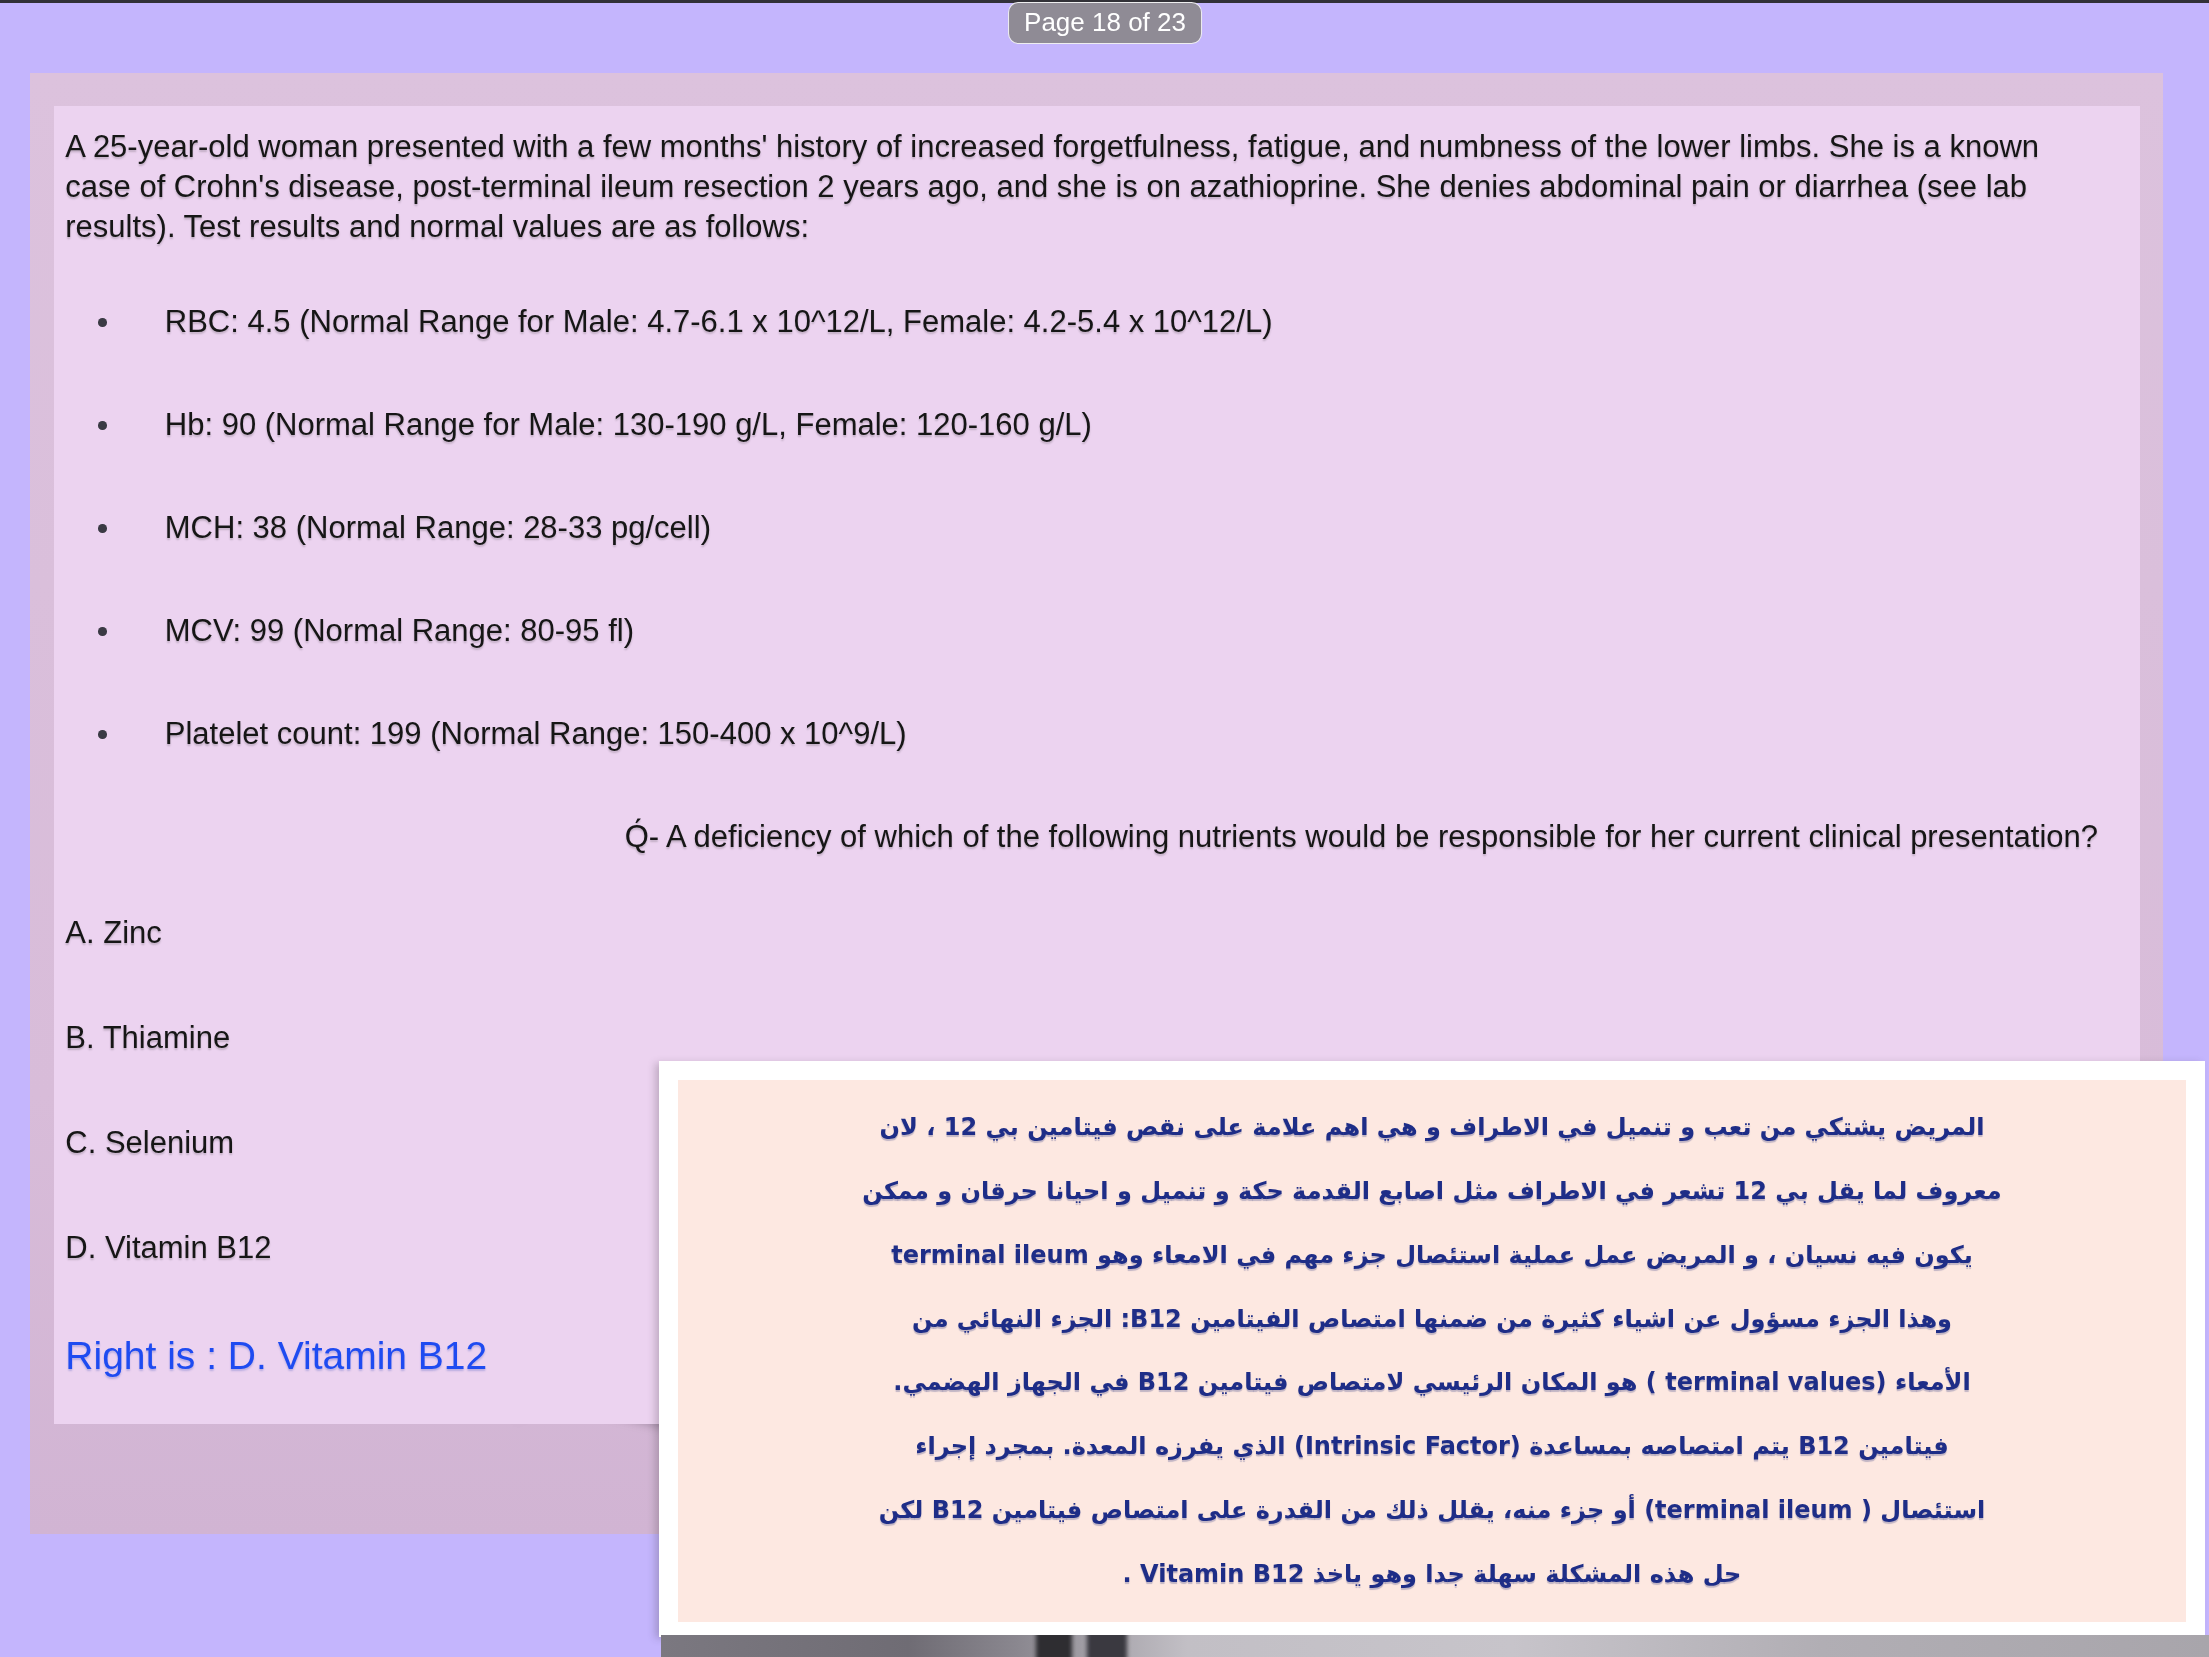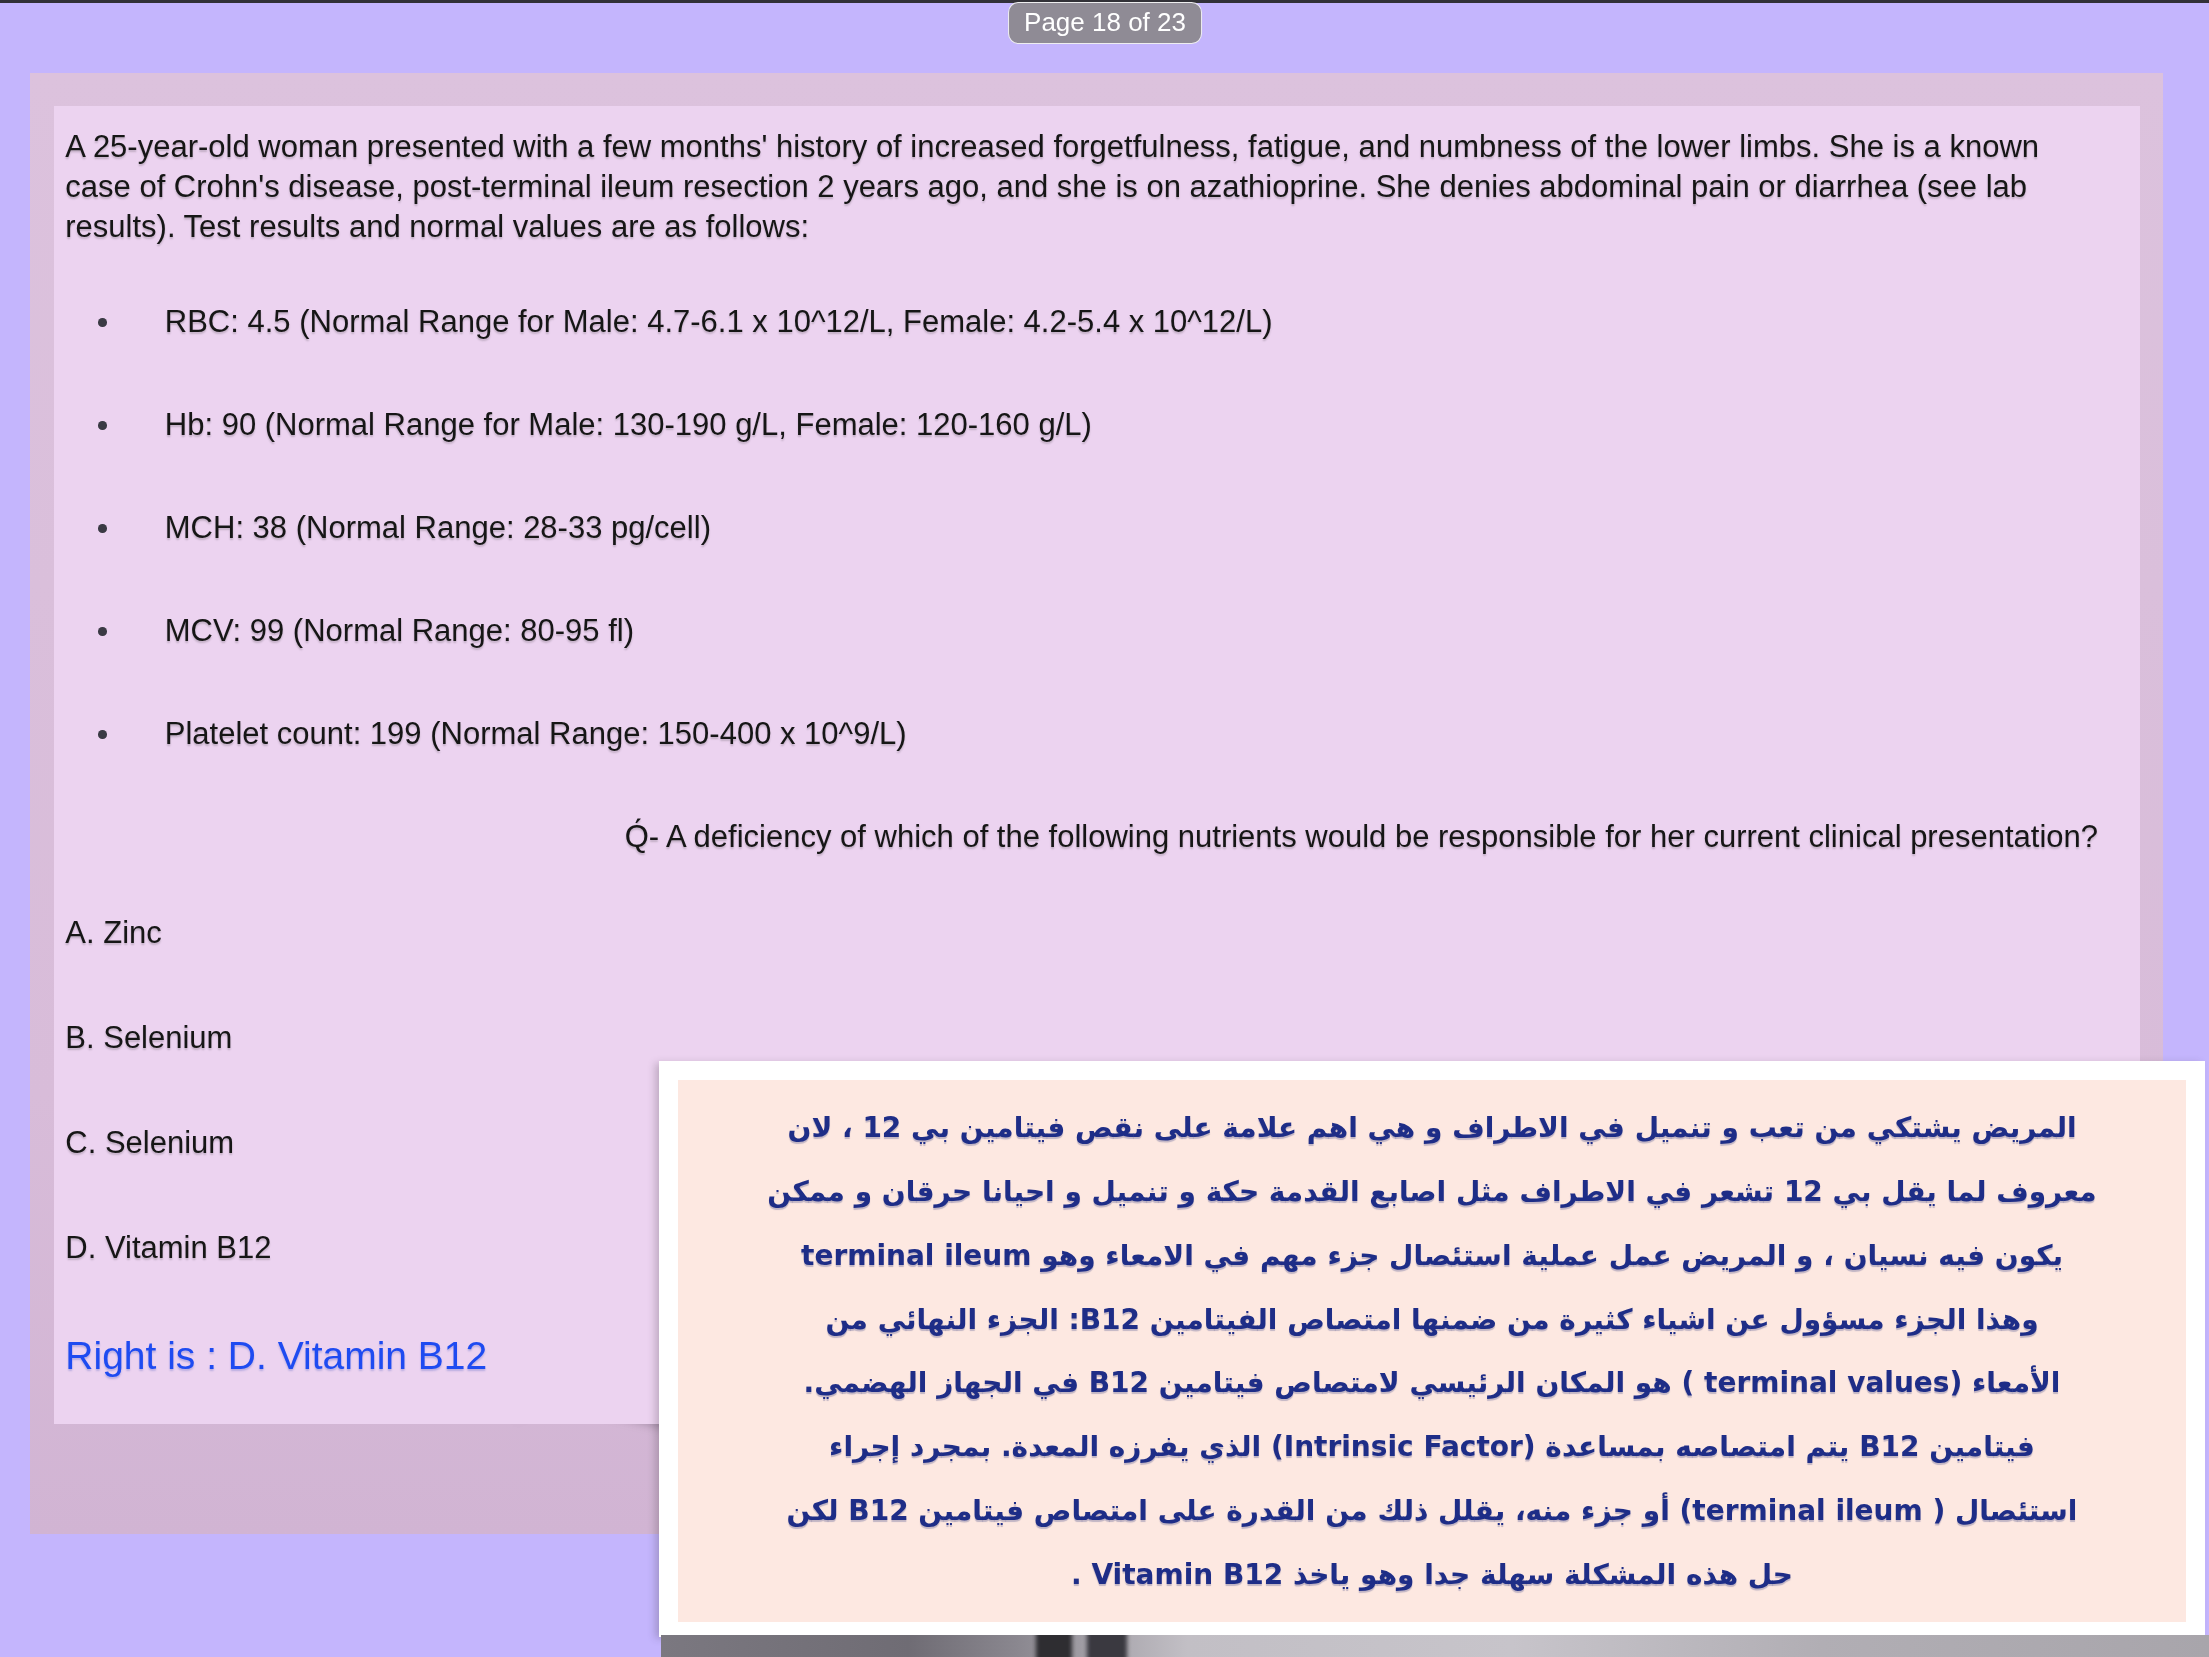--- a/index.html
+++ b/index.html
@@ -41,21 +41,21 @@
   .peach-card{
     position:absolute;left:659px;top:1061px;width:1546px;height:576px;
     background:#ffffff;box-shadow:-3.8px 1.9px 7.5px rgba(60,50,60,.25);
   }
   .peach-inner{
     position:absolute;left:19px;top:19px;right:19px;bottom:15px;
     background:#fde8e1;
     direction:rtl;text-align:center;
     display:flex;flex-direction:column;justify-content:space-evenly;
     font-family:"DejaVu Sans",sans-serif;font-weight:700;
-    color:#1e2d87;font-size:28px;line-height:43px;
+    color:#1e2d87;font-size:24px;line-height:43px;
     padding:5.6px 28px;box-sizing:border-box;
     text-shadow:0 1.9px 0.9px rgba(20,30,110,.25);
   }
   .exp-line{white-space:nowrap;}
   .bottom-photo{
     position:absolute;left:661px;top:1635px;width:1548px;height:22.6px;overflow:hidden;
     background:linear-gradient(90deg,#7b7880 0%,#6f6c74 16%,#8a878f 23%,#c2bfc5 34%,#c7c4ca 55%,#b1aeb4 75%,#a8a5ab 100%);
   }
   .photo-bar{position:absolute;top:-3.8px;height:30px;filter:blur(1.9px);}
   .photo-bar.b1{left:375px;width:36px;background:#2e2d31;}
@@ -97,21 +97,21 @@
         <span>MCV: 99 (Normal Range: 80-95 fl)</span>
       </div>
       <div class="lab-row">
         <span class="lab-dot"></span>
         <span>Platelet count: 199 (Normal Range: 150-400 x 10^9/L)</span>
       </div>
 
       <p class="question">Q́- A deficiency of which of the following nutrients would be responsible for her current clinical presentation?</p>
 
       <p class="option">A. Zinc</p>
-      <p class="option">B. Selenium</p>
+      <p class="option">B. Thiamine</p>
       <p class="option">C. Selenium</p>
       <p class="option">D. Vitamin B12</p>
 
       <p class="answer">Right is : D. Vitamin B12</p>
     </div>
   </div>
 
   <div class="peach-card">
     <div class="peach-inner">
       <div class="exp-line">المريض يشتكي من تعب و تنميل في الاطراف و هي اهم علامة على نقص فيتامين بي 12 ، لان</div>

